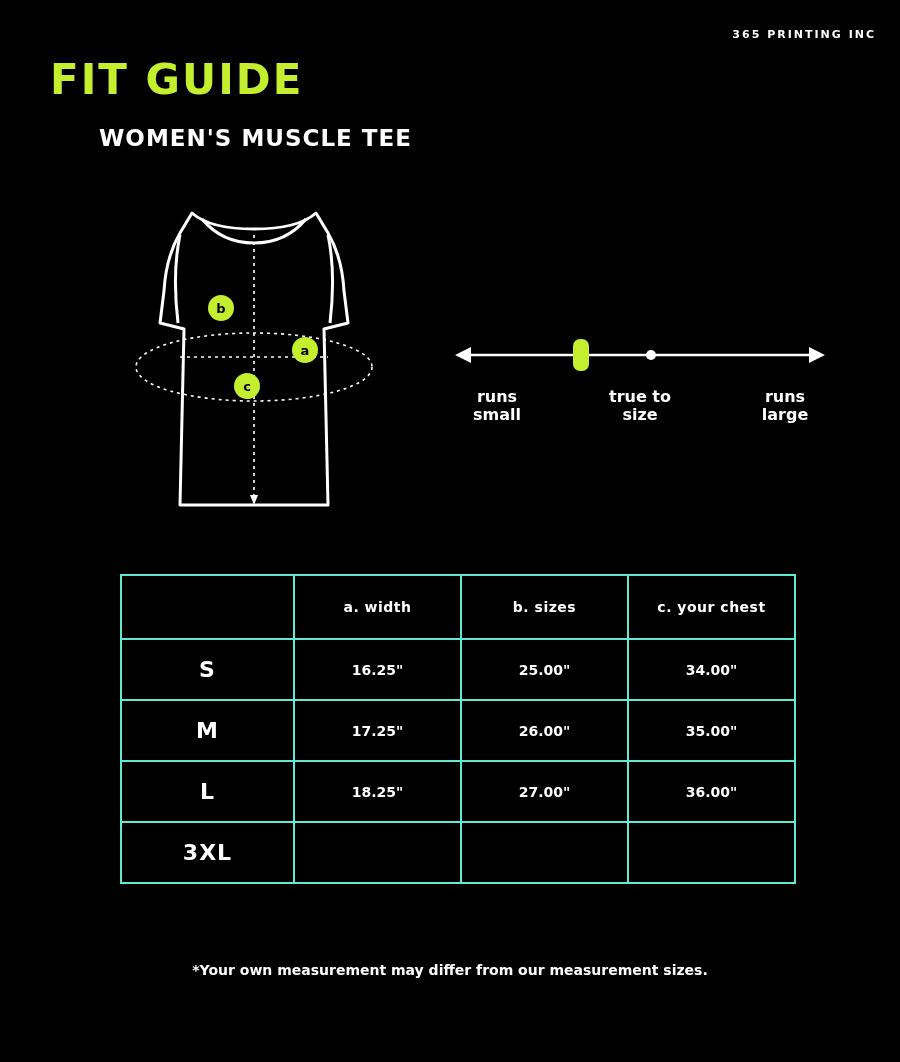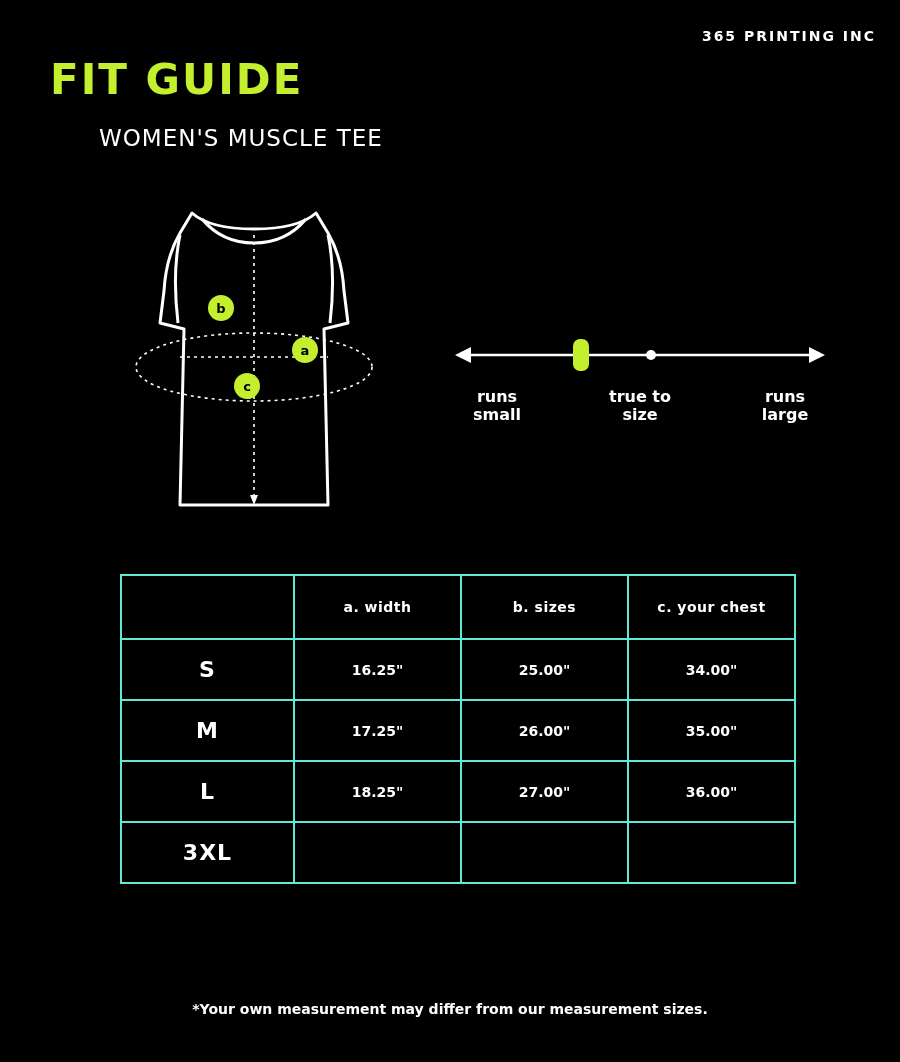--- a/index.html
+++ b/index.html
@@ -14,42 +14,42 @@
     font-family: "DejaVu Sans", sans-serif;
     color: #ffffff;
     overflow: hidden;
   }
   .brand {
     position: absolute;
     top: 28px;
     right: 24px;
     font-family: "DejaVu Sans", sans-serif;
     font-weight: bold;
-    font-size: 14px;
+    font-size: 11px;
     letter-spacing: 2px;
     color: #ffffff;
     margin-left: 36px;
   }
   .title {
     position: absolute;
     top: 58px;
     left: 50px;
     font-family: "DejaVu Sans", sans-serif;
     font-weight: bold;
     font-size: 42px;
     letter-spacing: 2px;
     color: #c3ef2e;
     line-height: 1.05;
   }
   .subtitle {
     position: absolute;
     top: 125px;
     left: 99px;
     font-family: "DejaVu Sans", sans-serif;
-    font-weight: normal;
+    font-weight: bold;
     font-size: 23px;
     letter-spacing: 1px;
     color: #ffffff;
   }
 
   
   .garment {
     position: absolute;
     left: 120px;
     top: 195px;
@@ -133,21 +133,21 @@
   td.meas-cell {
     font-weight: bold;
     font-size: 14px;
   }
   col.c-size  { width: 173px; }
   col.c-meas  { width: 167px; }
 
   .footnote {
     position: absolute;
     left: 0;
-    top: 1001px;
+    top: 962px;
     width: 900px;
     text-align: center;
     font-family: "DejaVu Sans", sans-serif;
     font-weight: bold;
     font-size: 14px;
     color: #ffffff;
   }
 </style>
 </head>
 <body>

